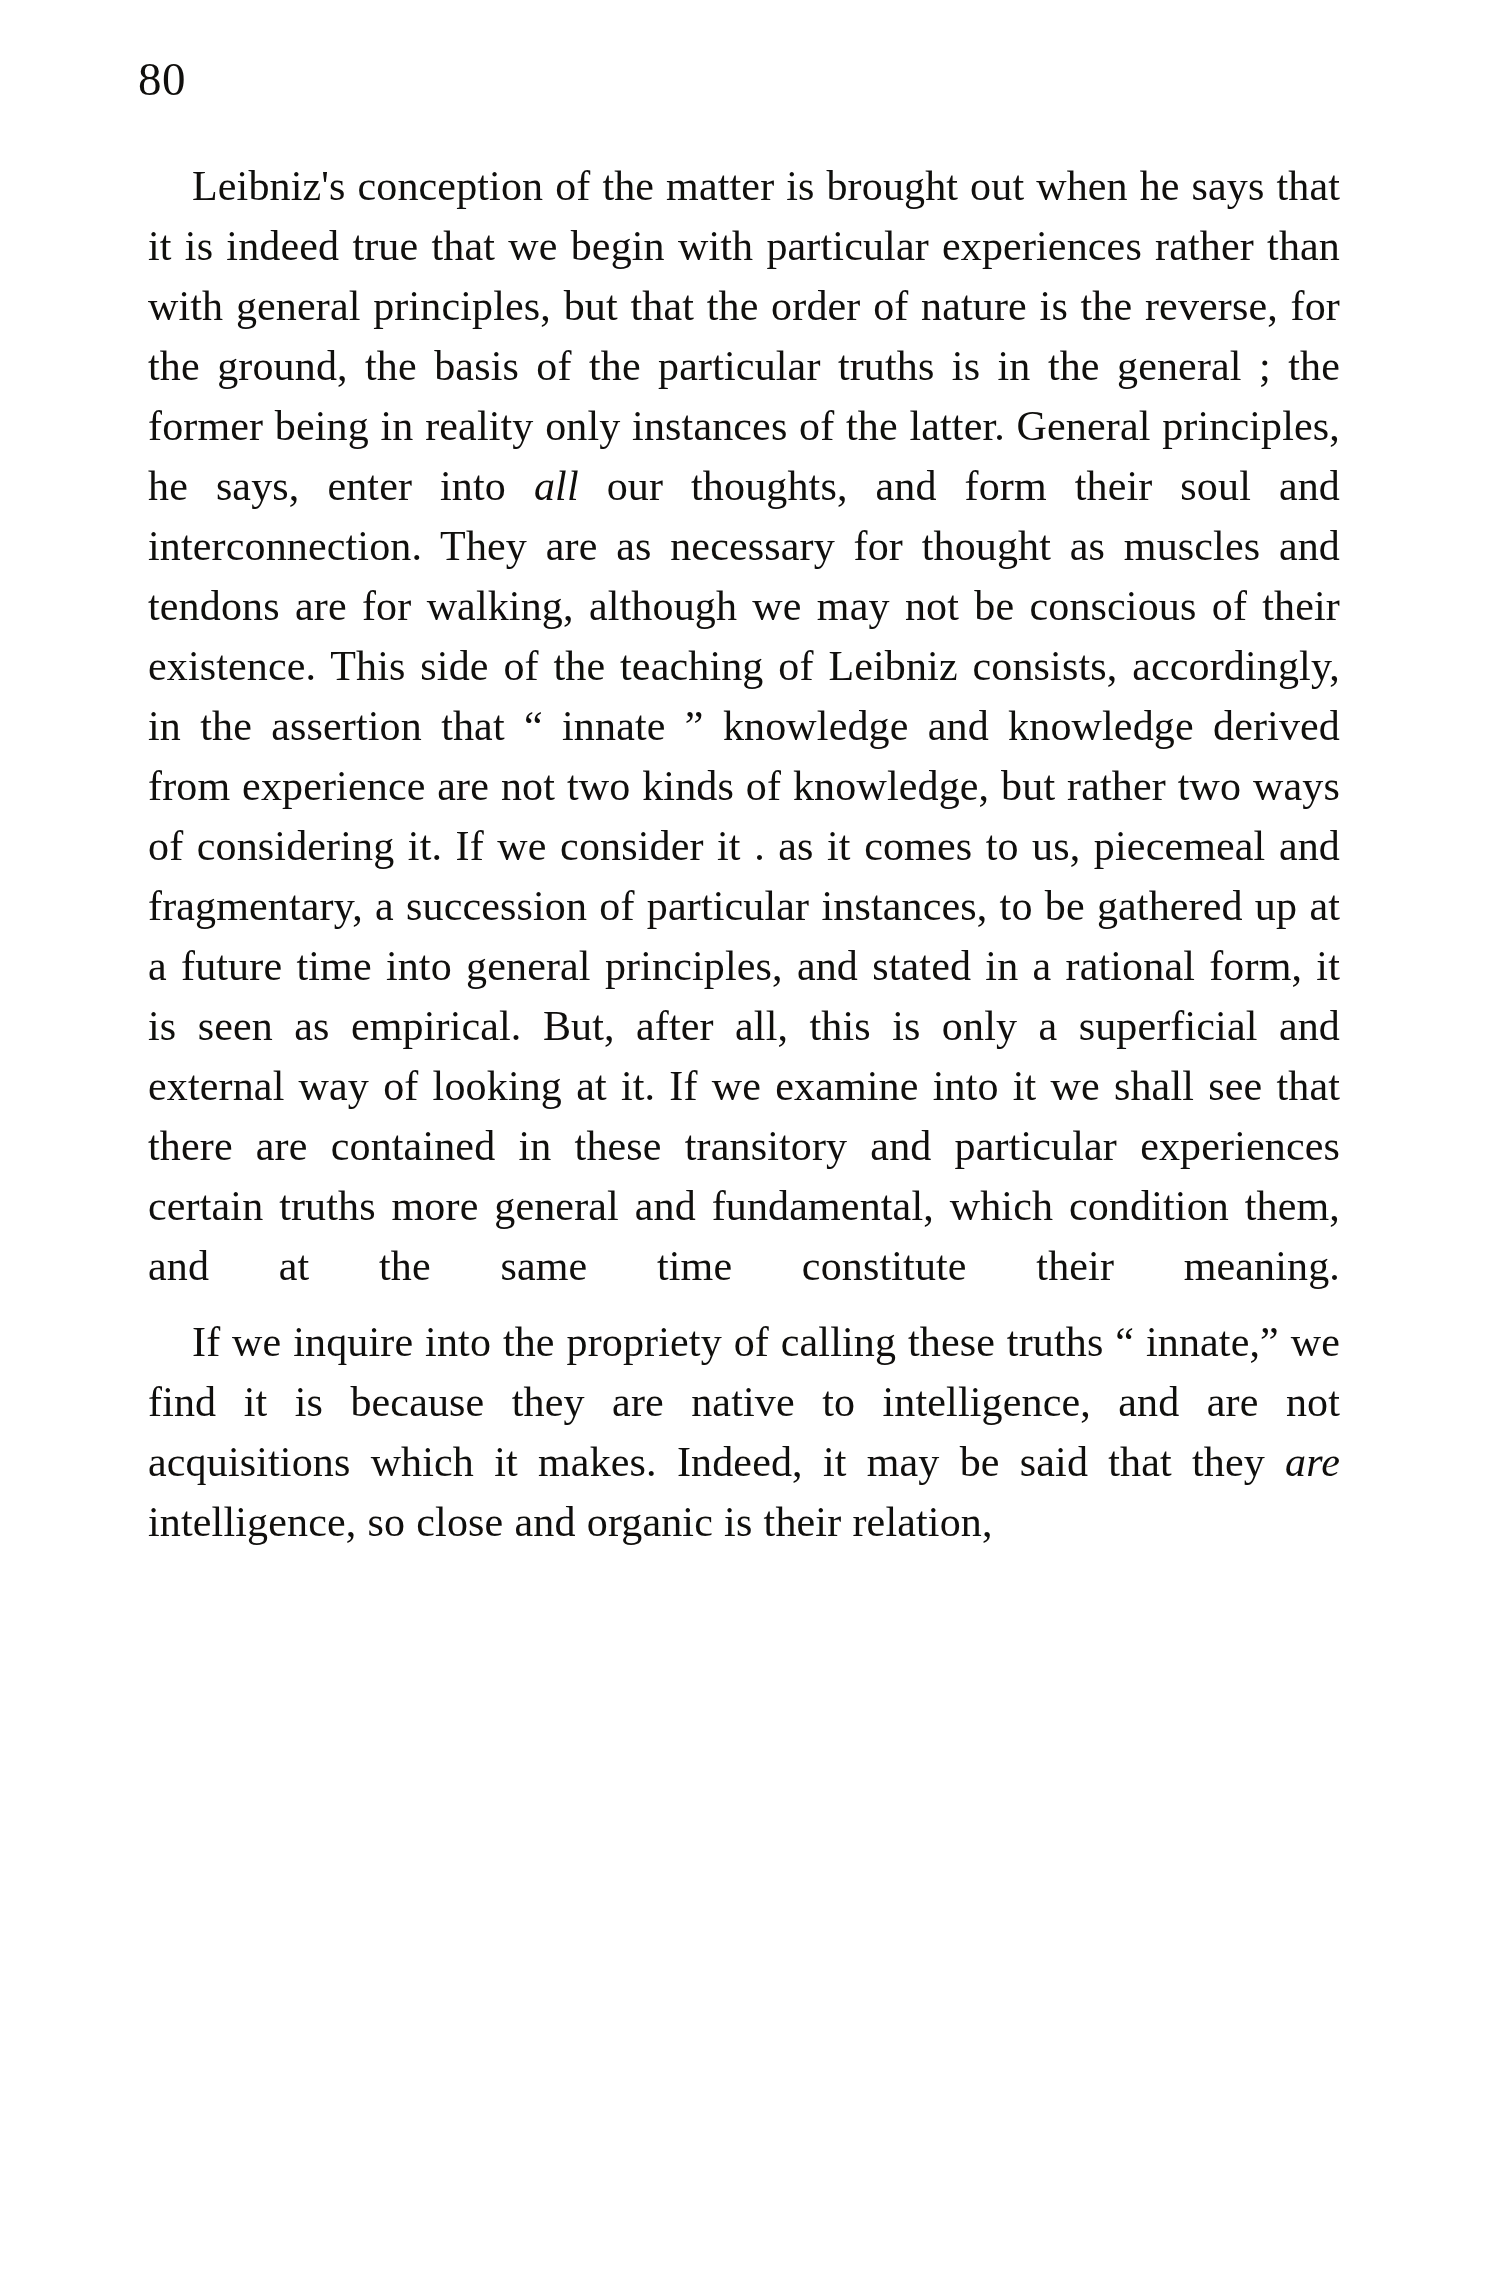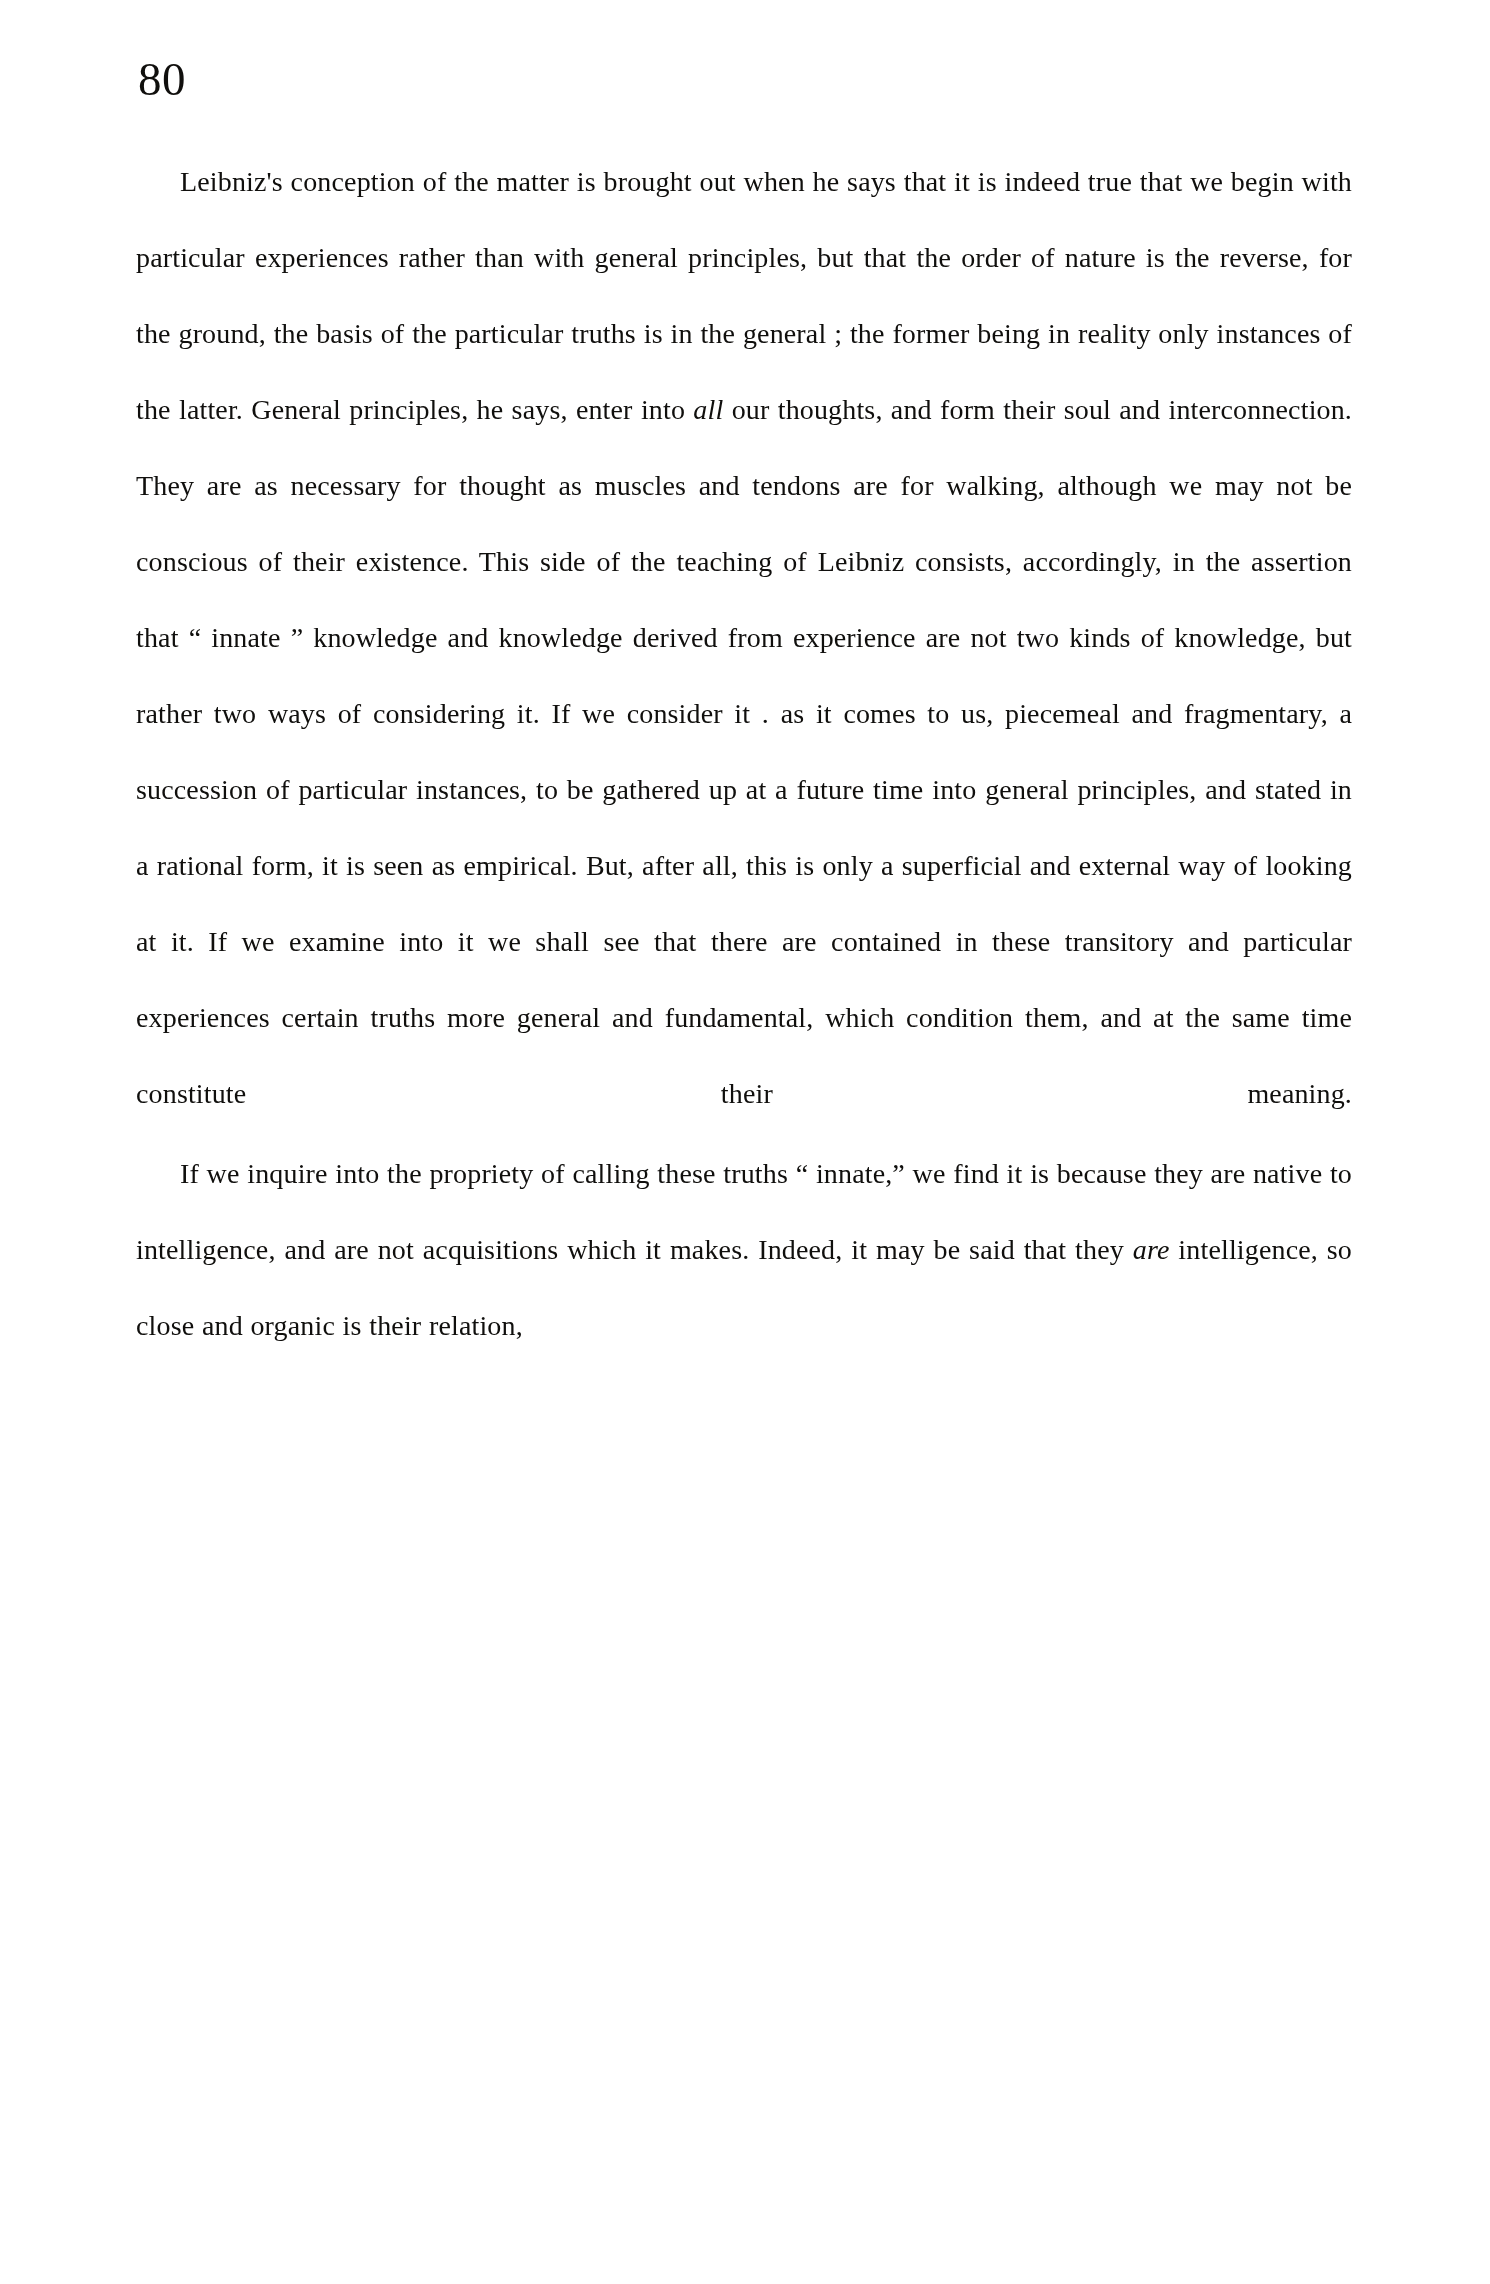--- a/index.html
+++ b/index.html
@@ -47,23 +47,23 @@
     font-weight: bold;
     text-transform: uppercase;
   }
   .body-text {
     position: absolute;
     top: 140px;
     left: 132px;
     width: 1224px;
   }
   p.para {
-    margin: 4px;
-    font-size: 28px;
-    line-height: 76px;
+    margin: 16px;
+    font-size: 42px;
+    line-height: 60px;
     text-align: justify;
     text-align-last: justify;
     -moz-text-align-last: justify;
     word-spacing: 0.5px;
     letter-spacing: 0.15px;
   }
   p.para.last-ragged {
     text-align-last: left;
     -moz-text-align-last: left;
   }

